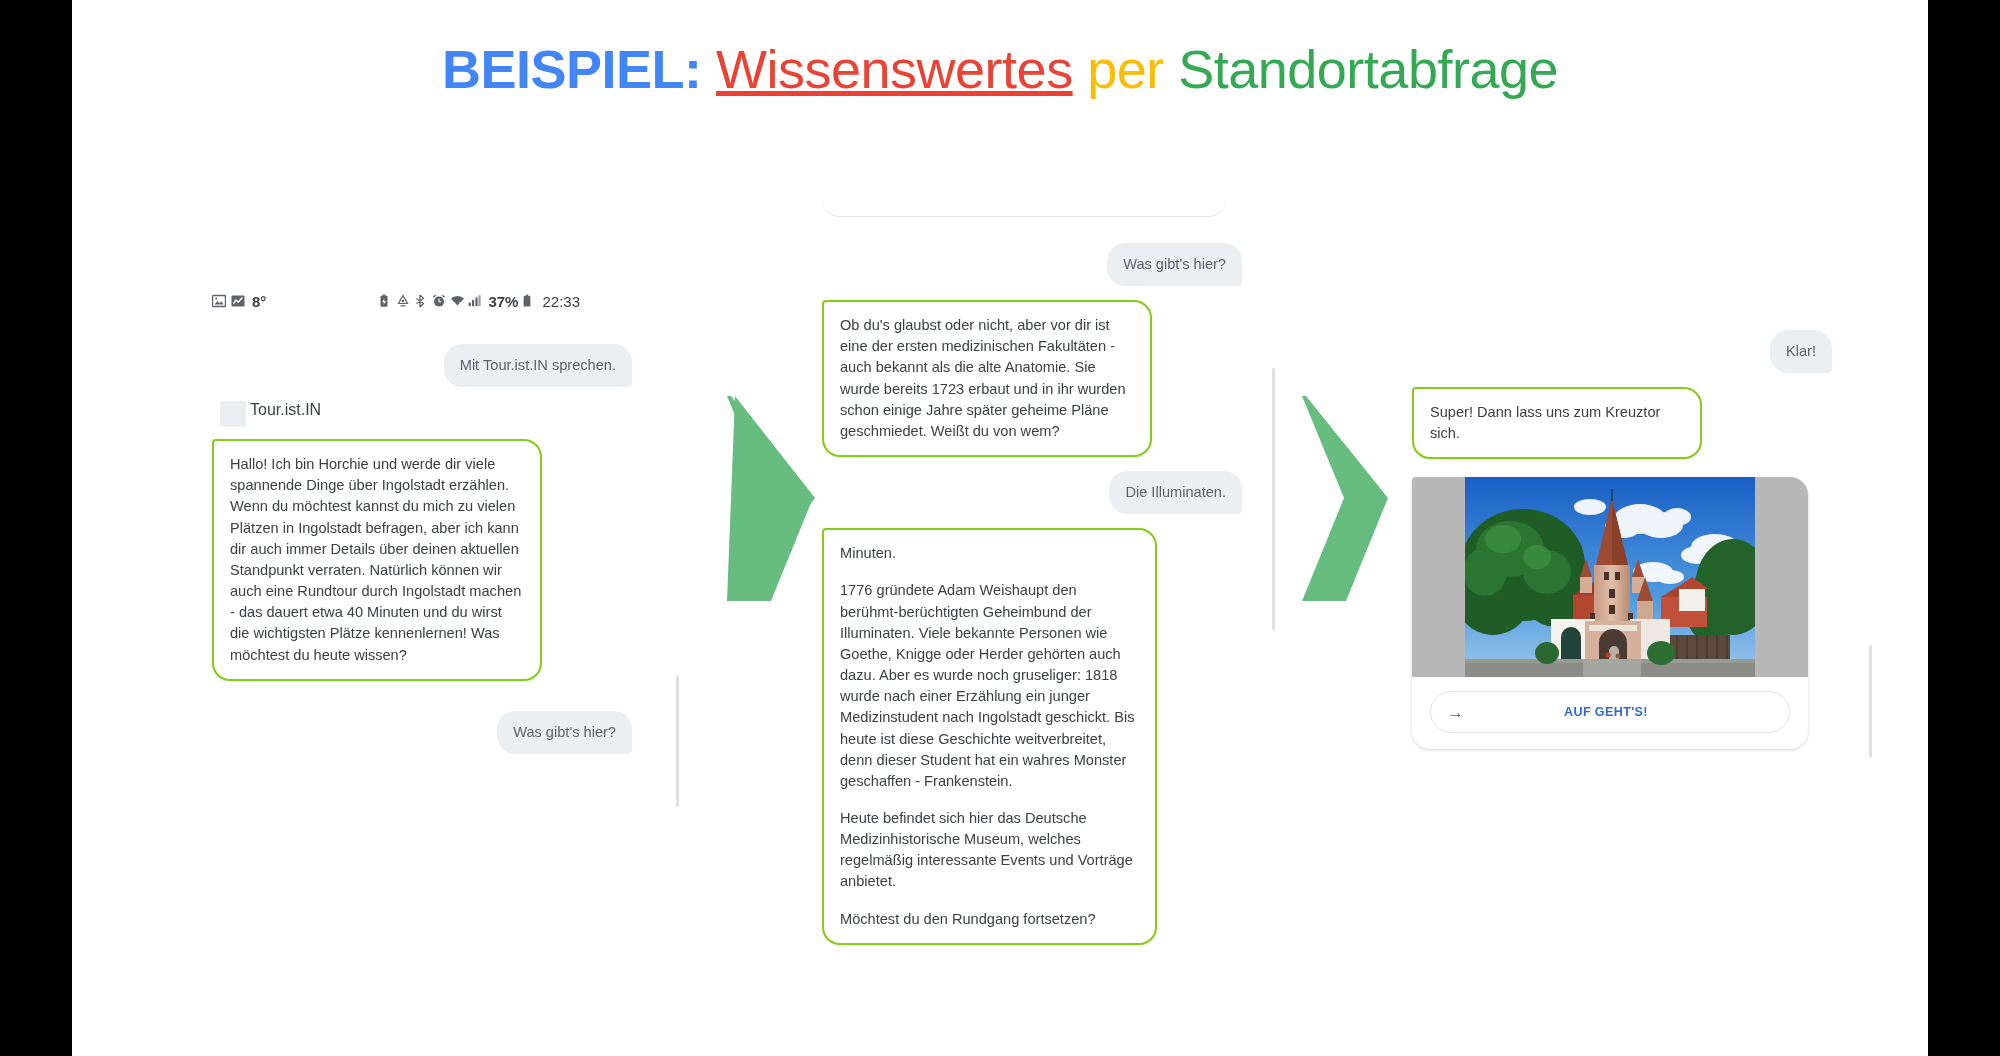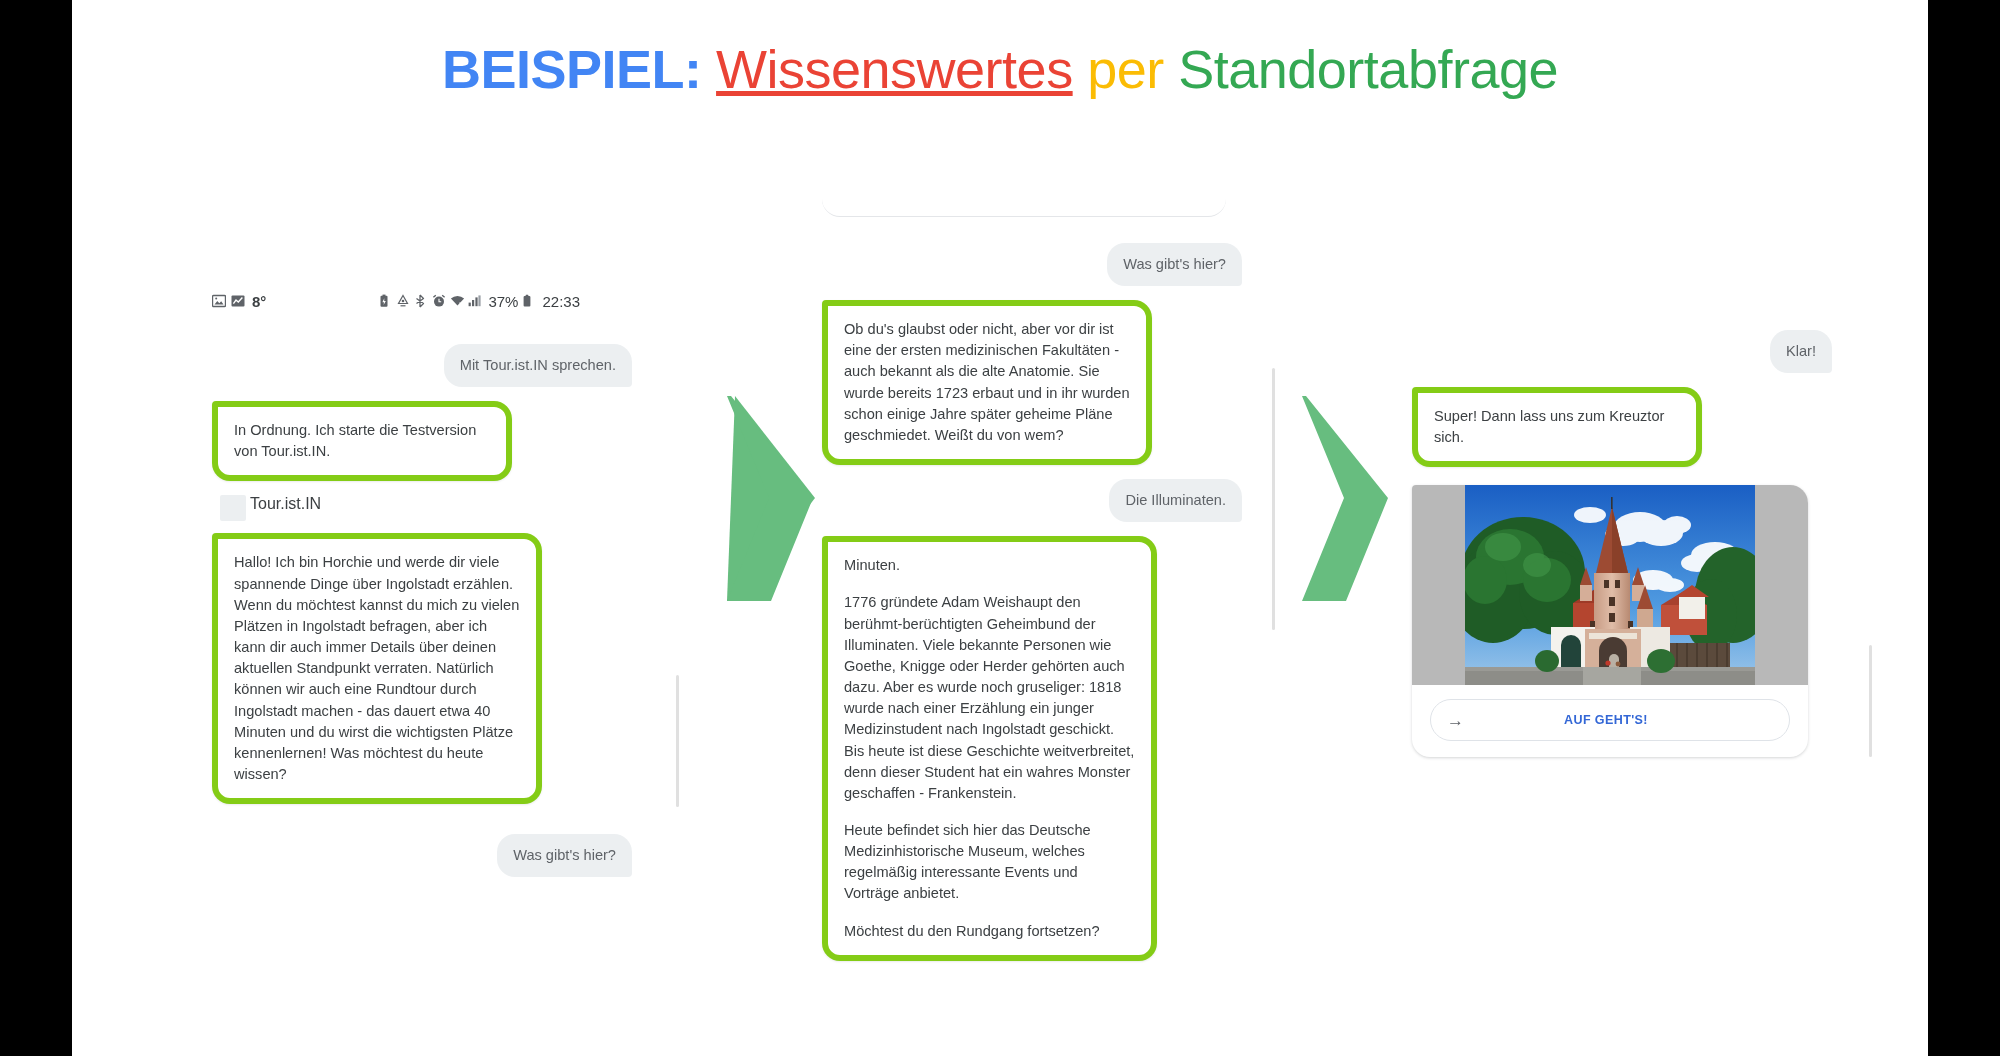--- a/index.html
+++ b/index.html
@@ -41,21 +41,21 @@
     height: 22px; width: 370px;
     color: #5f6368; font-size: 14.5px;
     margin-bottom: 32px;
     position: relative;
   }
   .sb-left  { display: flex; align-items: center; gap: 5px; }
   .sb-right { display: flex; align-items: center; gap: 4px;
               position: absolute; right: 2px; top: 0; height: 22px; }
   .sb-icon { display: inline-block; width: 14px; height: 14px; }
   .sb-temp { font-weight: 700; font-size: 15px; color: #3c4043; margin-left: 2px;}
-  .sb-pct  { font-size: 15px; color: #3c4043; font-weight: 400; margin-left:2px;}
+  .sb-pct  { font-size: 15px; color: #3c4043; font-weight: 700; margin-left:2px;}
   .sb-time { font-size: 15px; color: #3c4043; font-weight: 400; margin-left:2px;}
 
   
   .row { display: flex; margin-bottom: 14px; }
   .row.right { justify-content: flex-end; }
   .row.left  { justify-content: flex-start; }
 
   .bubble {
     font-size: 14.6px;
     line-height: 1.45;
@@ -65,21 +65,21 @@
     word-wrap: break-word;
   }
   .bubble.user {
     background: #eceff1;
     border-radius: 18px 18px 4px 18px;
     color: #5f6368;
     padding: 11px 16px;
   }
   .bubble.bot {
     background: #ffffff;
-    border: 6px solid #84cc16;
+    border: 2px solid #84cc16;
     border-radius: 4px 18px 18px 18px;
     box-shadow: 0 1px 2px rgba(60,64,67,0.10);
   }
   .bubble p + p { margin-top: 16px; }
 
   
   .bot-head {
     display: flex; gap: 4px;
     margin: 14px 0 12px 8px;
   }
@@ -218,23 +218,20 @@
             </svg>
         </span>
         <span class="sb-time">22:33</span>
       </div>
     </div>
 
     <div class="row right">
       <div class="bubble user">Mit Tour.ist.IN sprechen.</div>
     </div>
 
-    <div class="row left">
-      <div class="bubble bot" style="max-width:300px">In Ordnung. Ich starte die Testversion von Tour.ist.IN.</div>
-    </div>
 
     <div class="bot-head">
       <span class="bot-avatar"></span>
       <span class="bot-name">Tour.ist.IN</span>
     </div>
 
     <div class="row left">
       <div class="bubble bot" style="max-width:330px">Hallo! Ich bin Horchie und werde dir viele spannende Dinge über Ingolstadt erzählen. Wenn du möchtest kannst du mich zu vielen Plätzen in Ingolstadt befragen, aber ich kann dir auch immer Details über deinen aktuellen Standpunkt verraten. Natürlich können wir auch eine Rundtour durch Ingolstadt machen - das dauert etwa 40 Minuten und du wirst die wichtigsten Plätze kennenlernen! Was möchtest du heute wissen?</div>
     </div>
 

